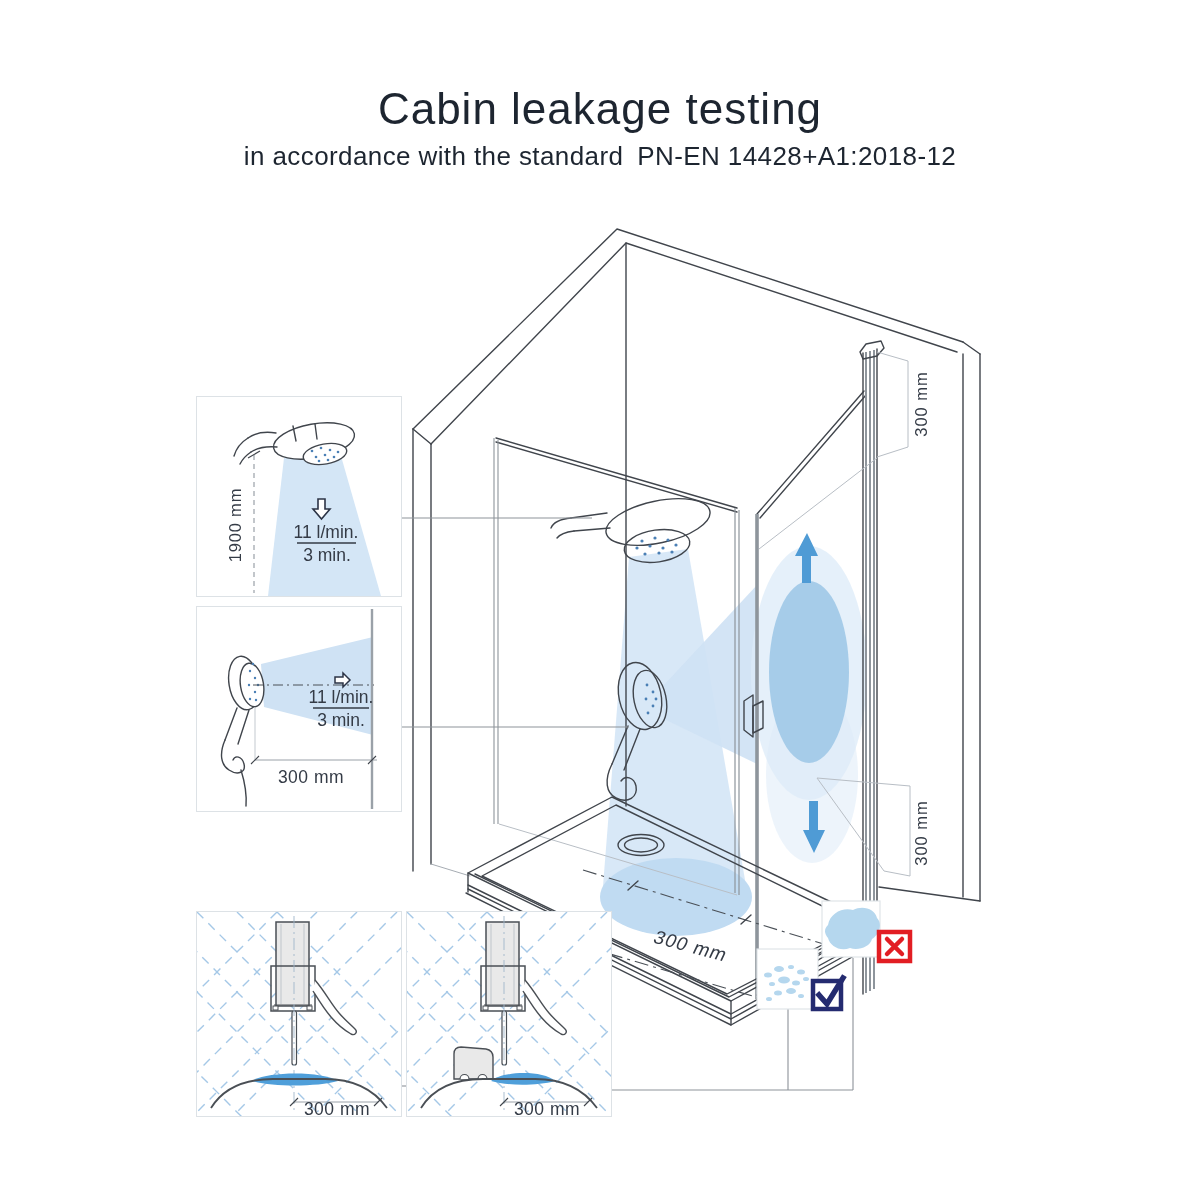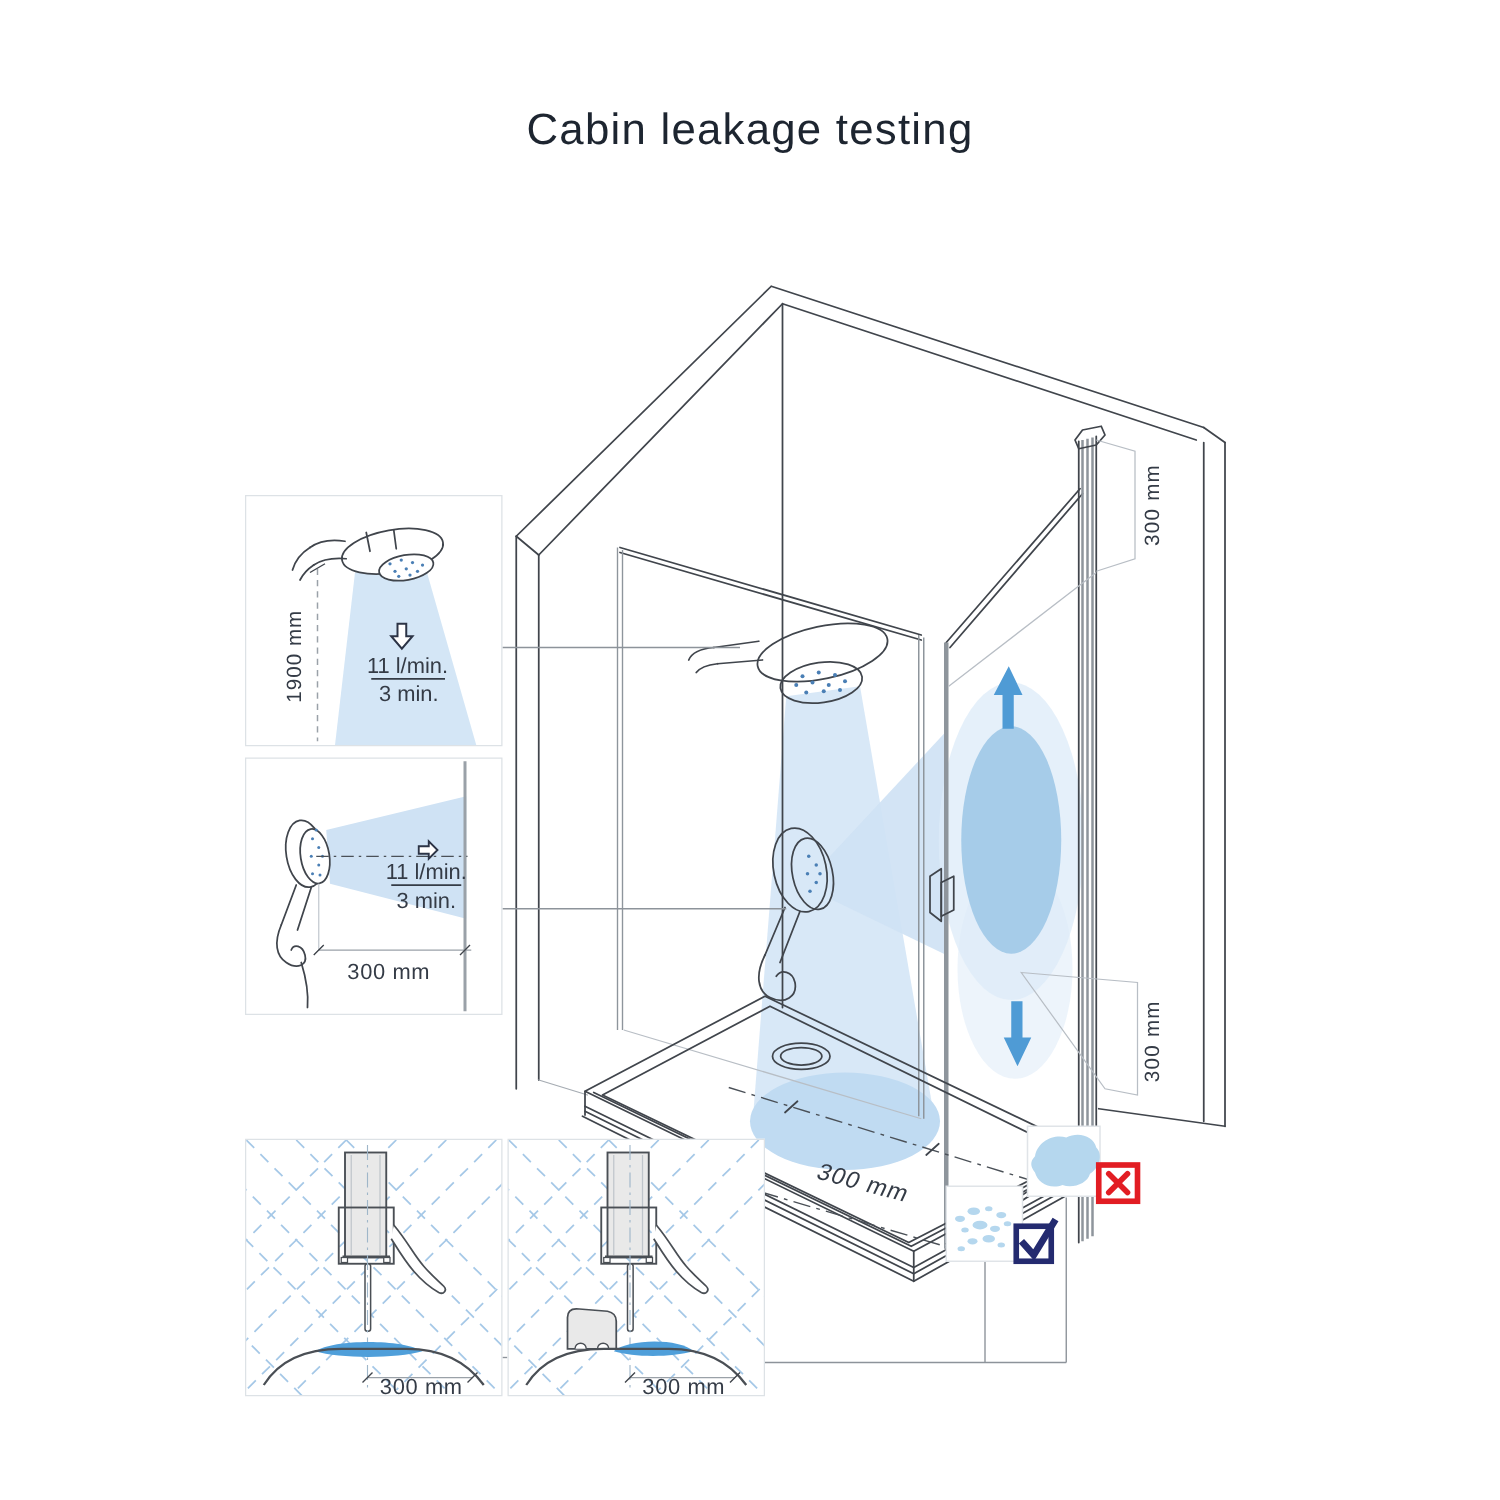--- a/index.html
+++ b/index.html
@@ -1,35 +1,38 @@
 <!DOCTYPE html>
 <html><head>
 <meta charset="utf-8">
 <style>
   html,body{margin:0;padding:0;background:#ffffff;}
   #page{position:relative;width:1200px;height:1200px;background:#ffffff;overflow:hidden;
         font-family:"Liberation Sans",sans-serif;color:#343b46;}
   .hdr{position:absolute;left:0;top:84px;width:1200px;text-align:center;color:#1d2530;}
-  .hdr .t1{font-size:35px;font-weight:500;letter-spacing:1px;line-height:1.15;}
+  .hdr .t1{font-size:44px;font-weight:500;letter-spacing:1px;line-height:1.15;}
   .hdr .t2{font-size:26px;font-weight:400;letter-spacing:.4px;margin-top:6px;}
   .hdr .t2 .code{font-weight:500;margin-left:14px;}
   svg{display:block;}
   .inset{position:absolute;background:#fff;border:1.5px solid #dde2e6;}
   .lineart{stroke:#40454c;stroke-width:1.4;fill:none;stroke-linecap:round;stroke-linejoin:round;}
   .thin{stroke:#b8bec5;stroke-width:1;fill:none;}
   .gray{stroke:#8e959c;fill:none;}
   text{font-family:"Liberation Sans",sans-serif;fill:#343b46;}
 </style>
 </head>
 <body>
 
 <div id="page">
 
   <div class="hdr">
     <div class="t1">Cabin leakage testing</div>
+    <div class="t2">
+      <span>in accordance with the standard</span><span class="code">PN-EN 14428+A1:2018-12</span>
+    </div>
   </div>
 
   <svg width="1200" height="1200" viewBox="0 0 1200 1200" style="position:absolute;left:0;top:0;">
 
     <g>
       <polygon points="612,797 875,923 731,1001 468,873" fill="#ffffff"></polygon>
       <polygon points="468,873 731,1001 731,1025 468,893" fill="#ffffff"></polygon>
       <polygon points="731,1001 875,923 875,943 731,1025" fill="#ffffff"></polygon>
     </g>
 

